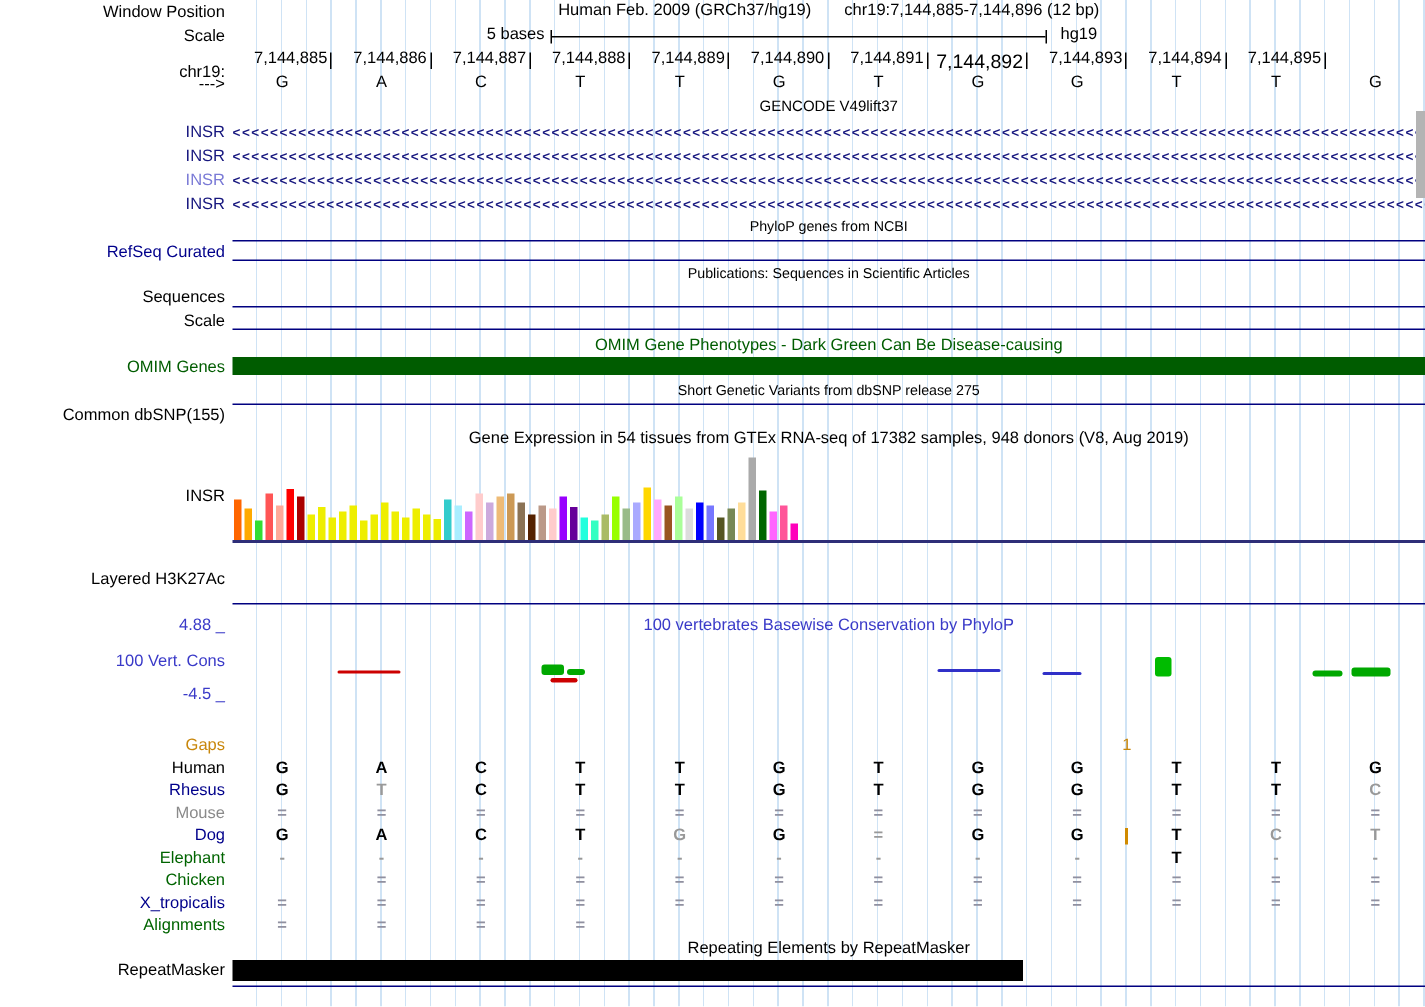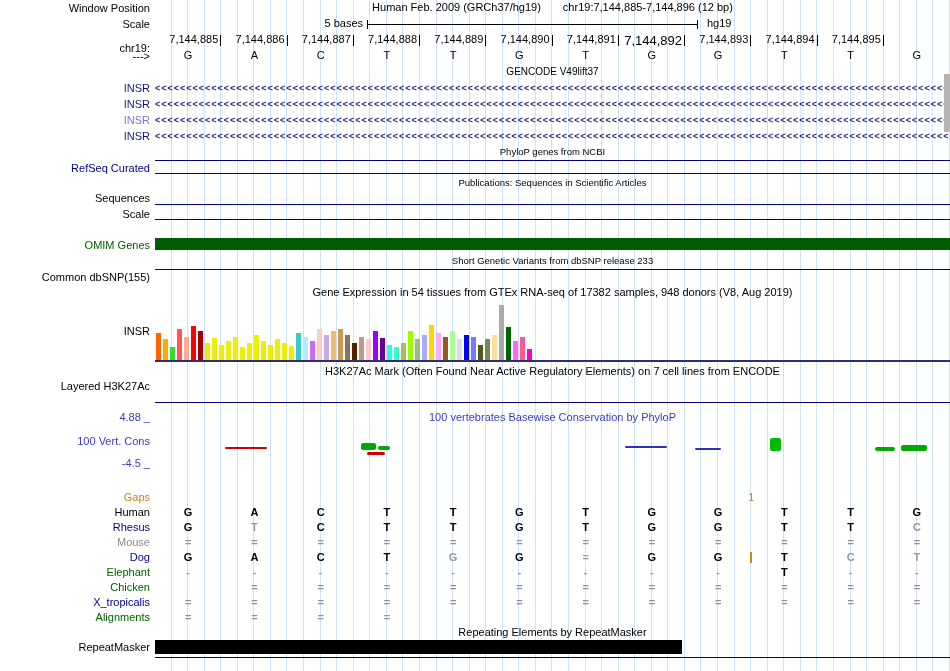--- a/index.html
+++ b/index.html
@@ -39,29 +39,29 @@
     <div class="title t10" style="top:66px">GENCODE V49lift37</div>
 
     <div class="title t9" style="top:146px">PhyloP genes from NCBI</div>
     <div class="hline" style="top:160px"></div>
     <div class="hline" style="top:173px"></div>
 
     <div class="title t9" style="top:177px">Publications: Sequences in Scientific Articles</div>
     <div class="hline" style="top:204px"></div>
     <div class="hline" style="top:219px"></div>
 
+    <div class="title t11" style="top:224px;color:#005c00">OMIM Gene Phenotypes - Dark Green Can Be Disease-causing</div>
     <div class="bar" style="top:238px;height:12px;width:795px;background:#005c00"></div>
 
-    <div class="title t9" style="top:255px">Short Genetic Variants from dbSNP release 233</div>
+    <div class="title t9" style="top:255px">Short Genetic Variants from dbSNP release 275</div>
     <div class="hline" style="top:269px"></div>
 
     <div class="title t11" style="top:286px">Gene Expression in 54 tissues from GTEx RNA-seq of 17382 samples, 948 donors (V8, Aug 2019)</div>
     <div class="bar" style="top:360px;height:2px;width:795px;background:#2e2e78"></div>
 
-    <div class="title t11" style="top:365px">H3K27Ac Mark (Often Found Near Active Regulatory Elements) on 7 cell lines from ENCODE</div>
     <div class="hline" style="top:402px"></div>
 
     <div class="title t11" style="top:411px;color:#3a3ac8">100 vertebrates Basewise Conservation by PhyloP</div>
 
 
     <div class="title t11" style="top:626px">Repeating Elements by RepeatMasker</div>
     <div class="bar" style="top:640px;height:14px;width:527px;background:#000"></div>
     <div class="hline" style="top:657px"></div>
   <div style="position: absolute; left: 65.25px; top: 35px; width: 1px; height: 11px; background: rgb(0, 0, 0);"></div>
       <div style="position: absolute; left: -5.75px; top: 33px; width: 69px; text-align: right; font-size: 11px;">7,144,885</div>

